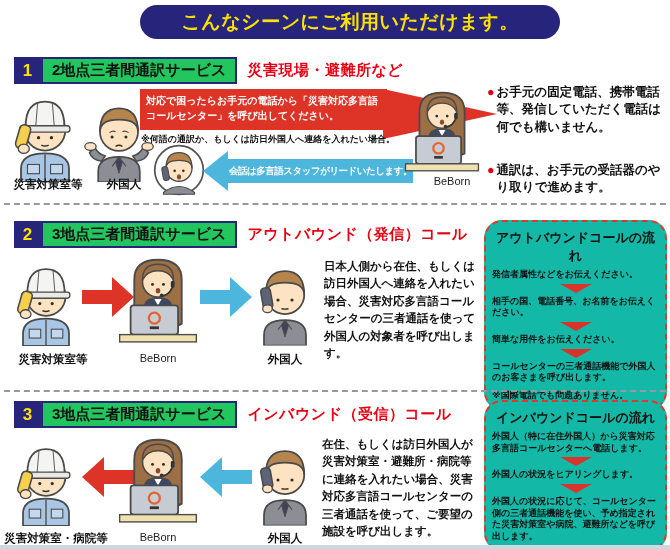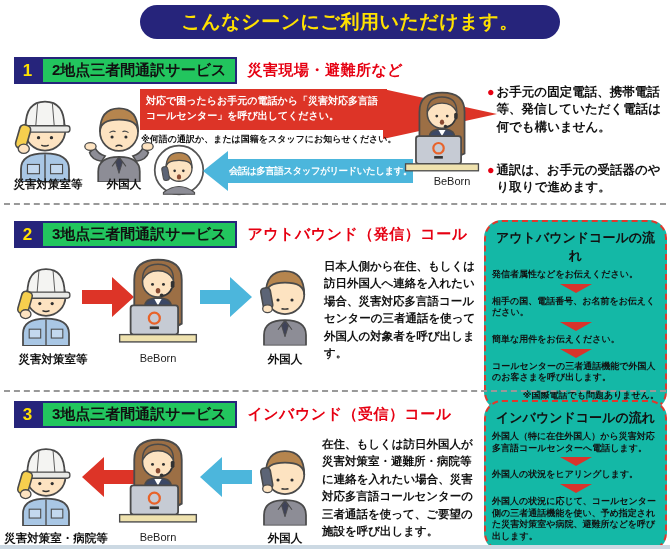--- a/index.html
+++ b/index.html
@@ -47,21 +47,21 @@
   .desc { font-weight:bold; font-size:11.5px; line-height:1.52; color:#111; }
 
   
   .flow-box { left:484px; width:183px; background:#14b8a6; border:2.5px dashed #dd3a2e;
               border-radius:18px; padding:7px 6px 6px; }
   .flow-title { font-weight:bold; font-size:13px; color:#111; text-align:center; margin-bottom:4px; }
   .flow-step { font-weight:bold; font-size:9px; line-height:1.3; color:#111; }
   .flow-tri { width:0; height:0; border-left:16px solid transparent; border-right:16px solid transparent;
               border-top:9px solid #d9342b; margin:3px auto; }
   .flow-list > .flow-tri:last-child { display:none; }
-  .flow-note { font-weight:bold; font-size:9px; color:#111; text-align:right; margin-top:5px; }
+  .flow-note { font-weight:bold; font-size:9px; color:#111; text-align:left; margin-top:5px; }
 
   .bottom-strip { left:0; top:545px; width:670px; height:4px; background:#ccd9e3; }
 </style>
 </head>
 <body>
 
 <div class="canvas">
 
   <svg class="defs" aria-hidden="true">
     <defs>
@@ -151,21 +151,21 @@
   <svg class="abs" style="left:78px;top:92px;" width="82" height="90" viewBox="0 0 88 104">
       <use href="#sym-foreigner-shrug"></use>
     </svg>
   <div class="abs char-label" style="left:2px;top:177px;width:92px;">災害対策室等</div>
   <div class="abs char-label" style="left:94px;top:177px;width:60px;">外国人</div>
 
   <svg class="abs" style="left:383px;top:86px;" width="114" height="56" viewBox="0 0 114 56">
     <polygon points="0,3 114,28 0,53" fill="#dd3427"></polygon>
   </svg>
   <div class="abs redbox">対応で困ったらお手元の電話から「災害対応多言語コールセンター」を呼び出してください。</div>
-  <div class="abs rednote">※何語の通訳か、または国籍をスタッフにお知らせください。</div>
+  <div class="abs rednote">※何語の通訳か、もしくは訪日外国人へ連絡を入れたい場合。</div>
 
   <svg class="abs avatar-circle" viewBox="0 0 60 60">
     <circle cx="30" cy="30" r="28" fill="#fff" stroke="#555" stroke-width="2"></circle>
     <path d="M12,56 Q30,42 48,56 L48,58 L12,58 Z" fill="#8d8d96" stroke="#4a4a4a" stroke-width="1.2"></path>
     <circle cx="30" cy="28" r="15" fill="#fde3c1" stroke="#4a4a4a" stroke-width="1.5"></circle>
     <path d="M15,28 Q15,10 30,10 Q45,10 45,28 Q45,19 30,19 Q15,19 15,28 Z" fill="#b6854e" stroke="#4a4a4a" stroke-width="1.5"></path>
     <circle cx="25" cy="31" r="1.5" fill="#2e2e2e"></circle>
     <circle cx="35" cy="31" r="1.5" fill="#2e2e2e"></circle>
     <ellipse cx="30" cy="38" rx="2.5" ry="3" fill="#8a4a32"></ellipse>
     <g transform="rotate(-10 15 34)">

